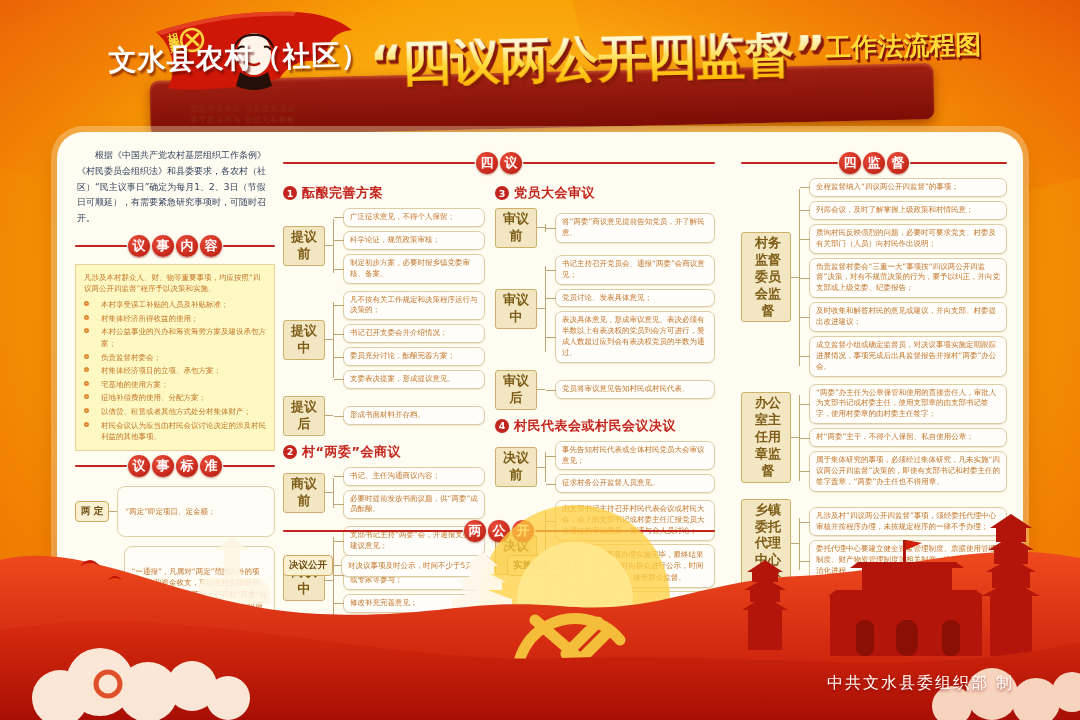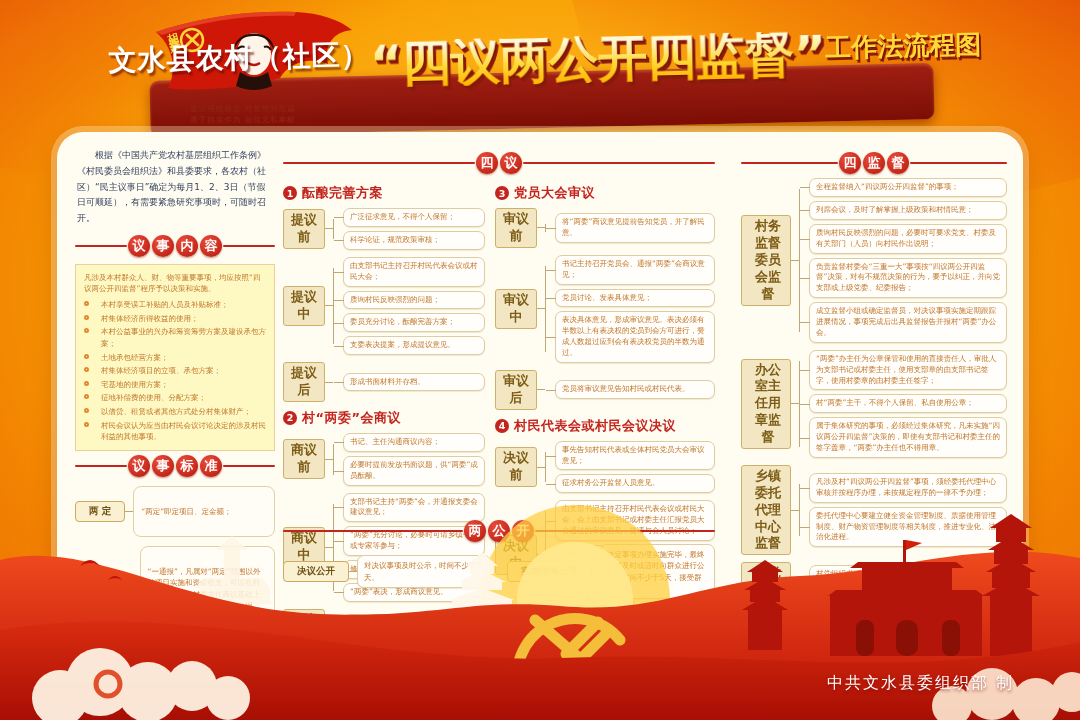--- a/index.html
+++ b/index.html
@@ -62,21 +62,21 @@
 
   .cbox{background:#fef9c3;border:1px solid #ecd09a;border-radius:0;padding:7px 8px;
     color:#c2752a;font-size:7.5px;line-height:1.55;}
   .cbox .lead{margin-bottom:4px;}
   .c-item{display:flex;gap:12px;margin-top:2px;}
   .c-item .dot{width:5px;height:5px;border-radius:50%;border:2px solid #e4882e;background:#fff;
     flex:none;margin-top:2px;}
 
   .std-row{display:flex;align-items:center;margin-top:9px;}
   .std-label{background:#faf0d2;border:1px solid #cfa95e;color:#6e4f12;font-weight:bold;
-    font-size:9.5px;padding:3px 13px;border-radius:4px;white-space:nowrap;flex:none;}
+    font-size:9.5px;padding:3px 5px;border-radius:4px;white-space:nowrap;flex:none;}
   .std-box{flex:1;background:#fffdf6;border:1px solid #e0d0a8;border-radius:8px;padding:19px 7px;
     font-size:7.5px;color:#c2752a;line-height:1.5;}
 
   .sec-title{display:flex;align-items:center;gap:5px;margin:6px 0 6px 0;}
   .sec-title .num{width:14px;height:14px;border-radius:50%;background:#c3241e;color:#fff;
     font-size:9.5px;font-weight:bold;display:inline-flex;align-items:center;justify-content:center;flex:none;}
   .sec-title .t{color:#c3241e;font-size:13px;font-weight:900;letter-spacing:.5px;}
 
   .group{display:flex;align-items:center;margin-bottom:7px;}
   .glabel{background:#f3e6c2;border:1px solid #cfb068;color:#7c5c16;font-weight:bold;
@@ -158,21 +158,21 @@
             <div class="c-item">
               <span class="dot"></span>
               <span>村集体经济所得收益的使用；</span>
             </div>
             <div class="c-item">
               <span class="dot"></span>
               <span>本村公益事业的兴办和筹资筹劳方案及建设承包方案；</span>
             </div>
             <div class="c-item">
               <span class="dot"></span>
-              <span>土地承包经营方案；</span>
+              <span>负责监督村委会；</span>
             </div>
             <div class="c-item">
               <span class="dot"></span>
               <span>村集体经济项目的立项、承包方案；</span>
             </div>
             <div class="c-item">
               <span class="dot"></span>
               <span>宅基地的使用方案；</span>
             </div>
             <div class="c-item">
@@ -221,28 +221,29 @@
         <div class="sec-title">
           <span class="num">1</span>
           <span class="t">酝酿完善方案</span>
         </div>
         <div class="group">
           <div class="glabel">提议前</div>
           <div class="gline"></div>
           <div class="gitems">
             <div class="gitem">广泛征求意见，不得个人保留；</div>
             <div class="gitem">科学论证，规范政策审核；</div>
+            <div class="gitem">制定初步方案，必要时报乡镇党委审核、备案。</div>
           </div>
         </div>
         <div class="group">
           <div class="glabel">提议中</div>
           <div class="gline"></div>
           <div class="gitems">
-            <div class="gitem">由支部书记主持召开村民代表会议或村民大会；</div>
-            <div class="gitem">质询村民反映强烈的问题；</div>
+            <div class="gitem">凡不按有关工作规定和决策程序运行与决策的；</div>
+            <div class="gitem">书记召开支委会并介绍情况；</div>
             <div class="gitem">委员充分讨论，酝酿完善方案；</div>
             <div class="gitem">支委表决提案，形成提议意见。</div>
           </div>
         </div>
         <div class="group">
           <div class="glabel">提议后</div>
           <div class="gline"></div>
           <div class="gitems">
             <div class="gitem">形成书面材料并存档。</div>
           </div>
@@ -365,20 +366,21 @@
       </div>
     <div class="col-right" id="col-right">
         <div class="group">
           <div class="glabel">村务监督委员会监督</div>
           <div class="gline"></div>
           <div class="gitems">
             <div class="gitem">全程监督纳入“四议两公开四监督”的事项；</div>
             <div class="gitem">列席会议，及时了解掌握上级政策和村情民意；</div>
             <div class="gitem">质询村民反映强烈的问题，必要时可要求党支、村委及有关部门（人员）向村民作出说明；</div>
             <div class="gitem">负责监督村委会“三重一大”事项按“四议两公开四监督”决策，对有不规范决策的行为，要予以纠正，并向党支部或上级党委、纪委报告；</div>
+            <div class="gitem">及时收集和解答村民的意见或建议，并向支部、村委提出改进建议；</div>
             <div class="gitem">成立监督小组或确定监督员，对决议事项实施定期跟踪进展情况，事项完成后出具监督报告并报村“两委”办公会。</div>
           </div>
         </div>
         <div class="group">
           <div class="glabel">办公室主任用章监督</div>
           <div class="gline"></div>
           <div class="gitems">
             <div class="gitem">“两委”办主任为公章保管和使用的直接责任人，审批人为支部书记或村委主任，使用支部章的由支部书记签字，使用村委章的由村委主任签字；</div>
             <div class="gitem">村“两委”主干，不得个人保留、私自使用公章；</div>
             <div class="gitem">属于集体研究的事项，必须经过集体研究，凡未实施“四议两公开四监督”决策的，即使有支部书记和村委主任的签字盖章，“两委”办主任也不得用章。</div>

